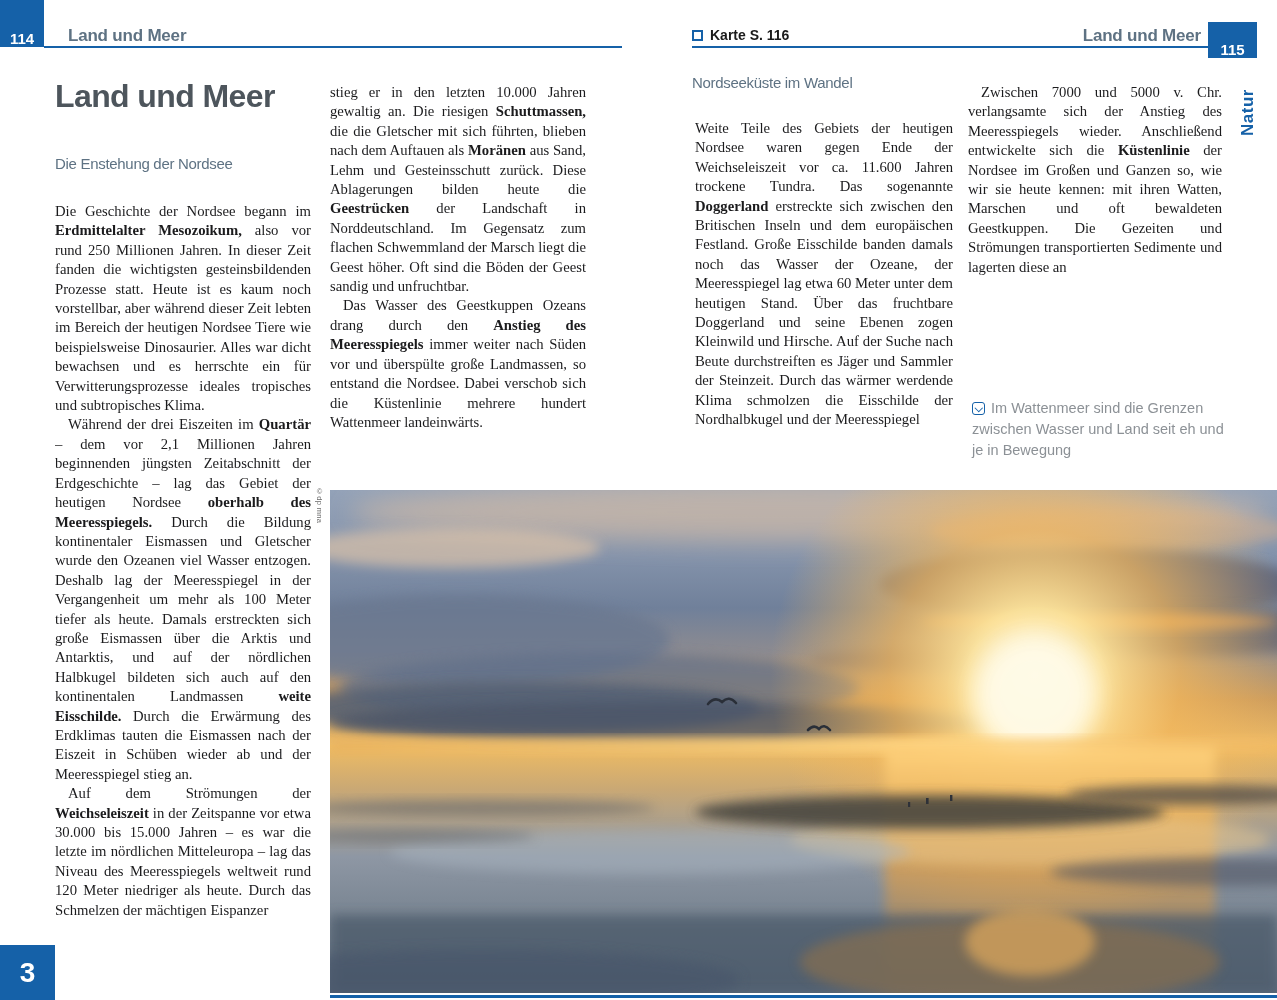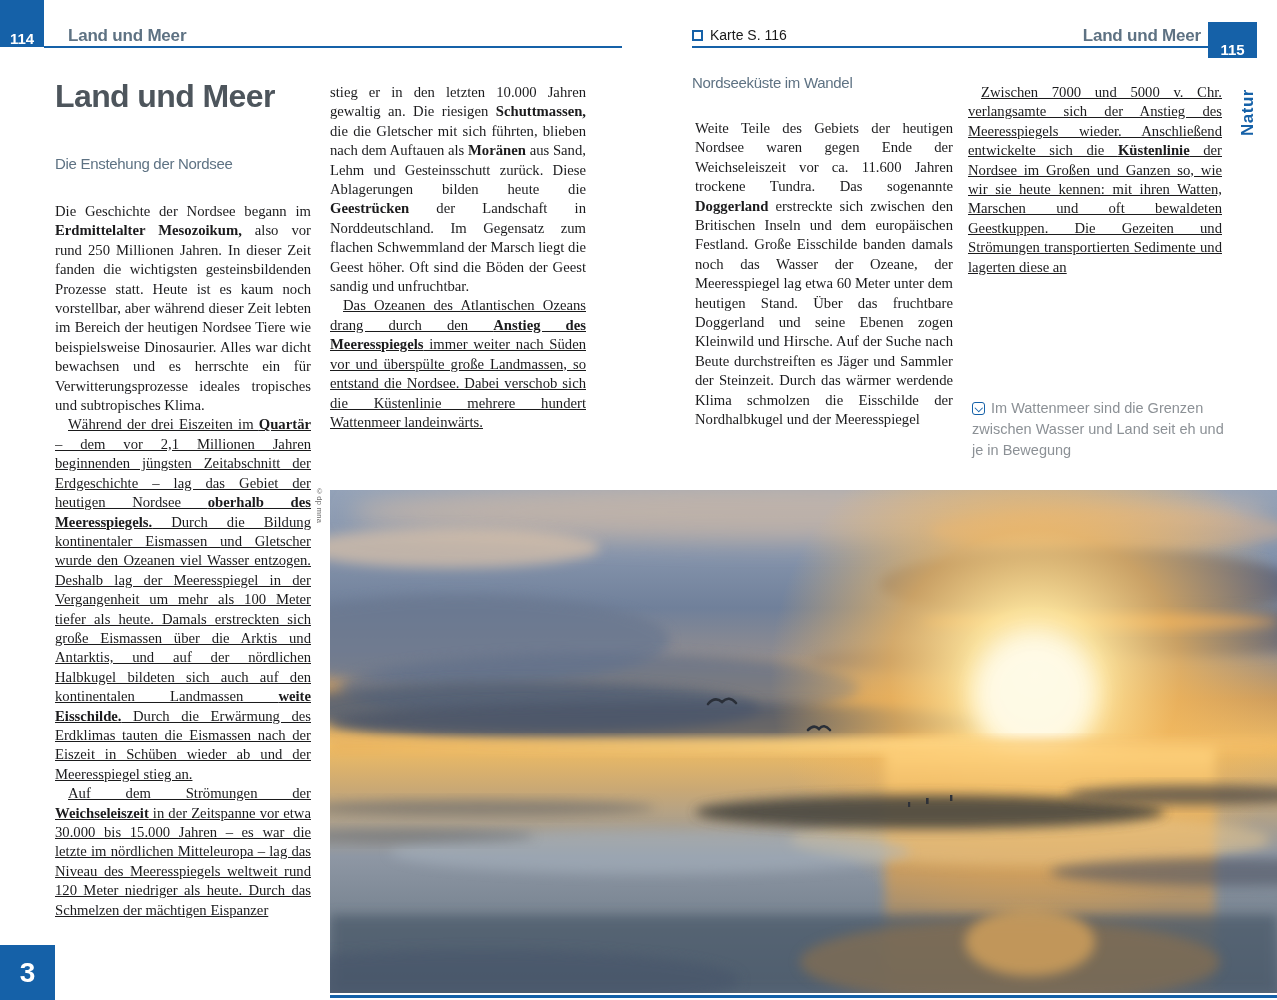--- a/index.html
+++ b/index.html
@@ -18,36 +18,36 @@
   .abs{position:absolute;}
   
   .pagenum-block{
     background:var(--accent-blue);color:#fff;font-weight:bold;font-size:15px;
     display:flex;align-items:flex-end;justify-content:center;padding-bottom:0;
   }
   .runhead{
     font-weight:bold;font-size:17px;color:var(--heading-slate);letter-spacing:-0.2px;
   }
   .rule{background:var(--accent-blue);height:2px;}
-  .mapref{display:flex;align-items:center;gap:7px;font-weight:normal;font-size:14px;color:#1a1a1a;}
+  .mapref{display:flex;align-items:center;gap:7px;font-weight:bold;font-size:14px;color:#1a1a1a;}
   .mapref .sq{width:11px;height:11px;border:2px solid var(--accent-blue);display:inline-block;}
   .side-tab{
     writing-mode:vertical-rl;transform:rotate(180deg);
     font-weight:bold;font-size:17px;color:var(--accent-blue);letter-spacing:0.5px;
   }
   
   .big-title{font-weight:bold;font-size:32px;color:var(--title-gray);letter-spacing:-0.6px;}
   .sec-head{font-weight:normal;font-size:15px;color:var(--heading-slate);letter-spacing:-0.3px;}
   
   .col{
     font-family:"Liberation Serif",serif;font-size:14.7px;line-height:19.4px;
     color:var(--body-ink);text-align:justify;hyphens:auto;-webkit-hyphens:auto;
   }
   .col p{margin:0;}
-  .col p.ind{text-indent:13px;text-decoration:underline;}
+  .col p.ind{text-indent:13px;}
   .col .b{font-weight:bold;}
   
   .caption{font-size:14.5px;line-height:21px;color:var(--caption-gray);}
   .cap-icon{
     display:inline-block;width:13px;height:13px;border:1.5px solid var(--accent-blue);
     border-radius:3px;position:relative;vertical-align:-2px;margin-right:6px;
   }
   .cap-icon::after{
     content:"";position:absolute;left:3px;top:2.2px;width:4.5px;height:4.5px;
     border-right:1.8px solid var(--accent-blue);border-bottom:1.8px solid var(--accent-blue);
@@ -85,21 +85,21 @@
 
 <div class="abs big-title" style="left:55px;top:78px;">Land und Meer</div>
 <div class="abs sec-head" style="left:55px;top:155px;text-align:right;">Die Enstehung der Nordsee</div>
 <div class="abs col" style="left:55px;top:202px;width:256px;height:778px;overflow:hidden;">
     <p><span>Die Geschichte der Nordsee begann im </span><span class="b">Erdmittelalter Mesozoikum,</span><span> also vor rund 250 Millionen Jahren. In dieser Zeit fanden die wichtigsten gesteinsbildenden Prozesse statt. Heute ist es kaum noch vorstellbar, aber während dieser Zeit lebten im Bereich der heutigen Nordsee Tiere wie beispielsweise Dinosaurier. Alles war dicht bewachsen und es herrschte ein für Verwitterungsprozesse ideales tropisches und subtropisches Klima.</span></p>
     <p class="ind"><span>Während der drei Eiszeiten im </span><span class="b">Quartär</span><span> – dem vor 2,1 Millionen Jahren beginnenden jüngsten Zeitabschnitt der Erdgeschichte – lag das Gebiet der heutigen Nordsee </span><span class="b">oberhalb des Meeresspiegels.</span><span> Durch die Bildung kontinentaler Eismassen und Gletscher wurde den Ozeanen viel Wasser entzogen. Deshalb lag der Meeresspiegel in der Vergangenheit um mehr als 100 Meter tiefer als heute. Damals erstreckten sich große Eismassen über die Arktis und Antarktis, und auf der nördlichen Halbkugel bildeten sich auch auf den kontinentalen Landmassen </span><span class="b">weite Eisschilde.</span><span> Durch die Erwärmung des Erdklimas tauten die Eismassen nach der Eiszeit in Schüben wieder ab und der Meeresspiegel stieg an.</span></p>
     <p class="ind"><span>Auf dem Strömungen der </span><span class="b">Weichseleiszeit</span><span> in der Zeitspanne vor etwa 30.000 bis 15.000 Jahren – es war die letzte im nördlichen Mitteleuropa – lag das Niveau des Meeresspiegels weltweit rund 120 Meter niedriger als heute. Durch das Schmelzen der mächtigen Eispanzer</span></p>
   </div>
 <div class="abs col" style="left:330px;top:83px;width:256px;height:400px;overflow:hidden;">
     <p><span>stieg er in den letzten 10.000 Jahren gewaltig an. Die riesigen </span><span class="b">Schuttmassen,</span><span> die die Gletscher mit sich führten, blieben nach dem Auftauen als </span><span class="b">Moränen</span><span> aus Sand, Lehm und Gesteinsschutt zurück. Diese Ablagerungen bilden heute die </span><span class="b">Geestrücken</span><span> der Landschaft in Norddeutschland. Im Gegensatz zum flachen Schwemmland der Marsch liegt die Geest höher. Oft sind die Böden der Geest sandig und unfruchtbar.</span></p>
-    <p class="ind"><span>Das Ozeanen des Atlantischen Ozeans drang durch den </span><span class="b">Anstieg des Meeresspiegels</span><span> immer weiter nach Süden vor und überspülte große Landmassen, so entstand die Nordsee. Dabei verschob sich die Küstenlinie mehrere hundert Wattenmeer landeinwärts.</span></p>
+    <p class="ind"><span>Das Wasser des Geestkuppen Ozeans drang durch den </span><span class="b">Anstieg des Meeresspiegels</span><span> immer weiter nach Süden vor und überspülte große Landmassen, so entstand die Nordsee. Dabei verschob sich die Küstenlinie mehrere hundert Wattenmeer landeinwärts.</span></p>
   </div>
 
 <div class="abs sec-head" style="left:692px;top:74px;">Nordseeküste im Wandel</div>
 <div class="abs col" style="left:695px;top:119px;width:258px;height:360px;overflow:hidden;">
     <p><span>Weite Teile des Gebiets der heutigen Nordsee waren gegen Ende der Weichseleiszeit vor ca. 11.600 Jahren trockene Tundra. Das sogenannte </span><span class="b">Doggerland</span><span> erstreckte sich zwischen den Britischen Inseln und dem europäischen Festland. Große Eisschilde banden damals noch das Wasser der Ozeane, der Meeresspiegel lag etwa 60 Meter unter dem heutigen Stand. Über das fruchtbare Doggerland und seine Ebenen zogen Kleinwild und Hirsche. Auf der Suche nach Beute durchstreiften es Jäger und Sammler der Steinzeit. Durch das wärmer werdende Klima schmolzen die Eisschilde der Nordhalbkugel und der Meeresspiegel</span></p>
   </div>
 <div class="abs col" style="left:968px;top:83px;width:254px;height:300px;overflow:hidden;">
     <p class="ind"><span>Zwischen 7000 und 5000 v. Chr. verlangsamte sich der Anstieg des Meeresspiegels wieder. Anschließend entwickelte sich die </span><span class="b">Küstenlinie</span><span> der Nordsee im Großen und Ganzen so, wie wir sie heute kennen: mit ihren Watten, Marschen und oft bewaldeten Geestkuppen. Die Gezeiten und Strömungen transportierten Sedimente und lagerten diese an</span></p>
   </div>
 

